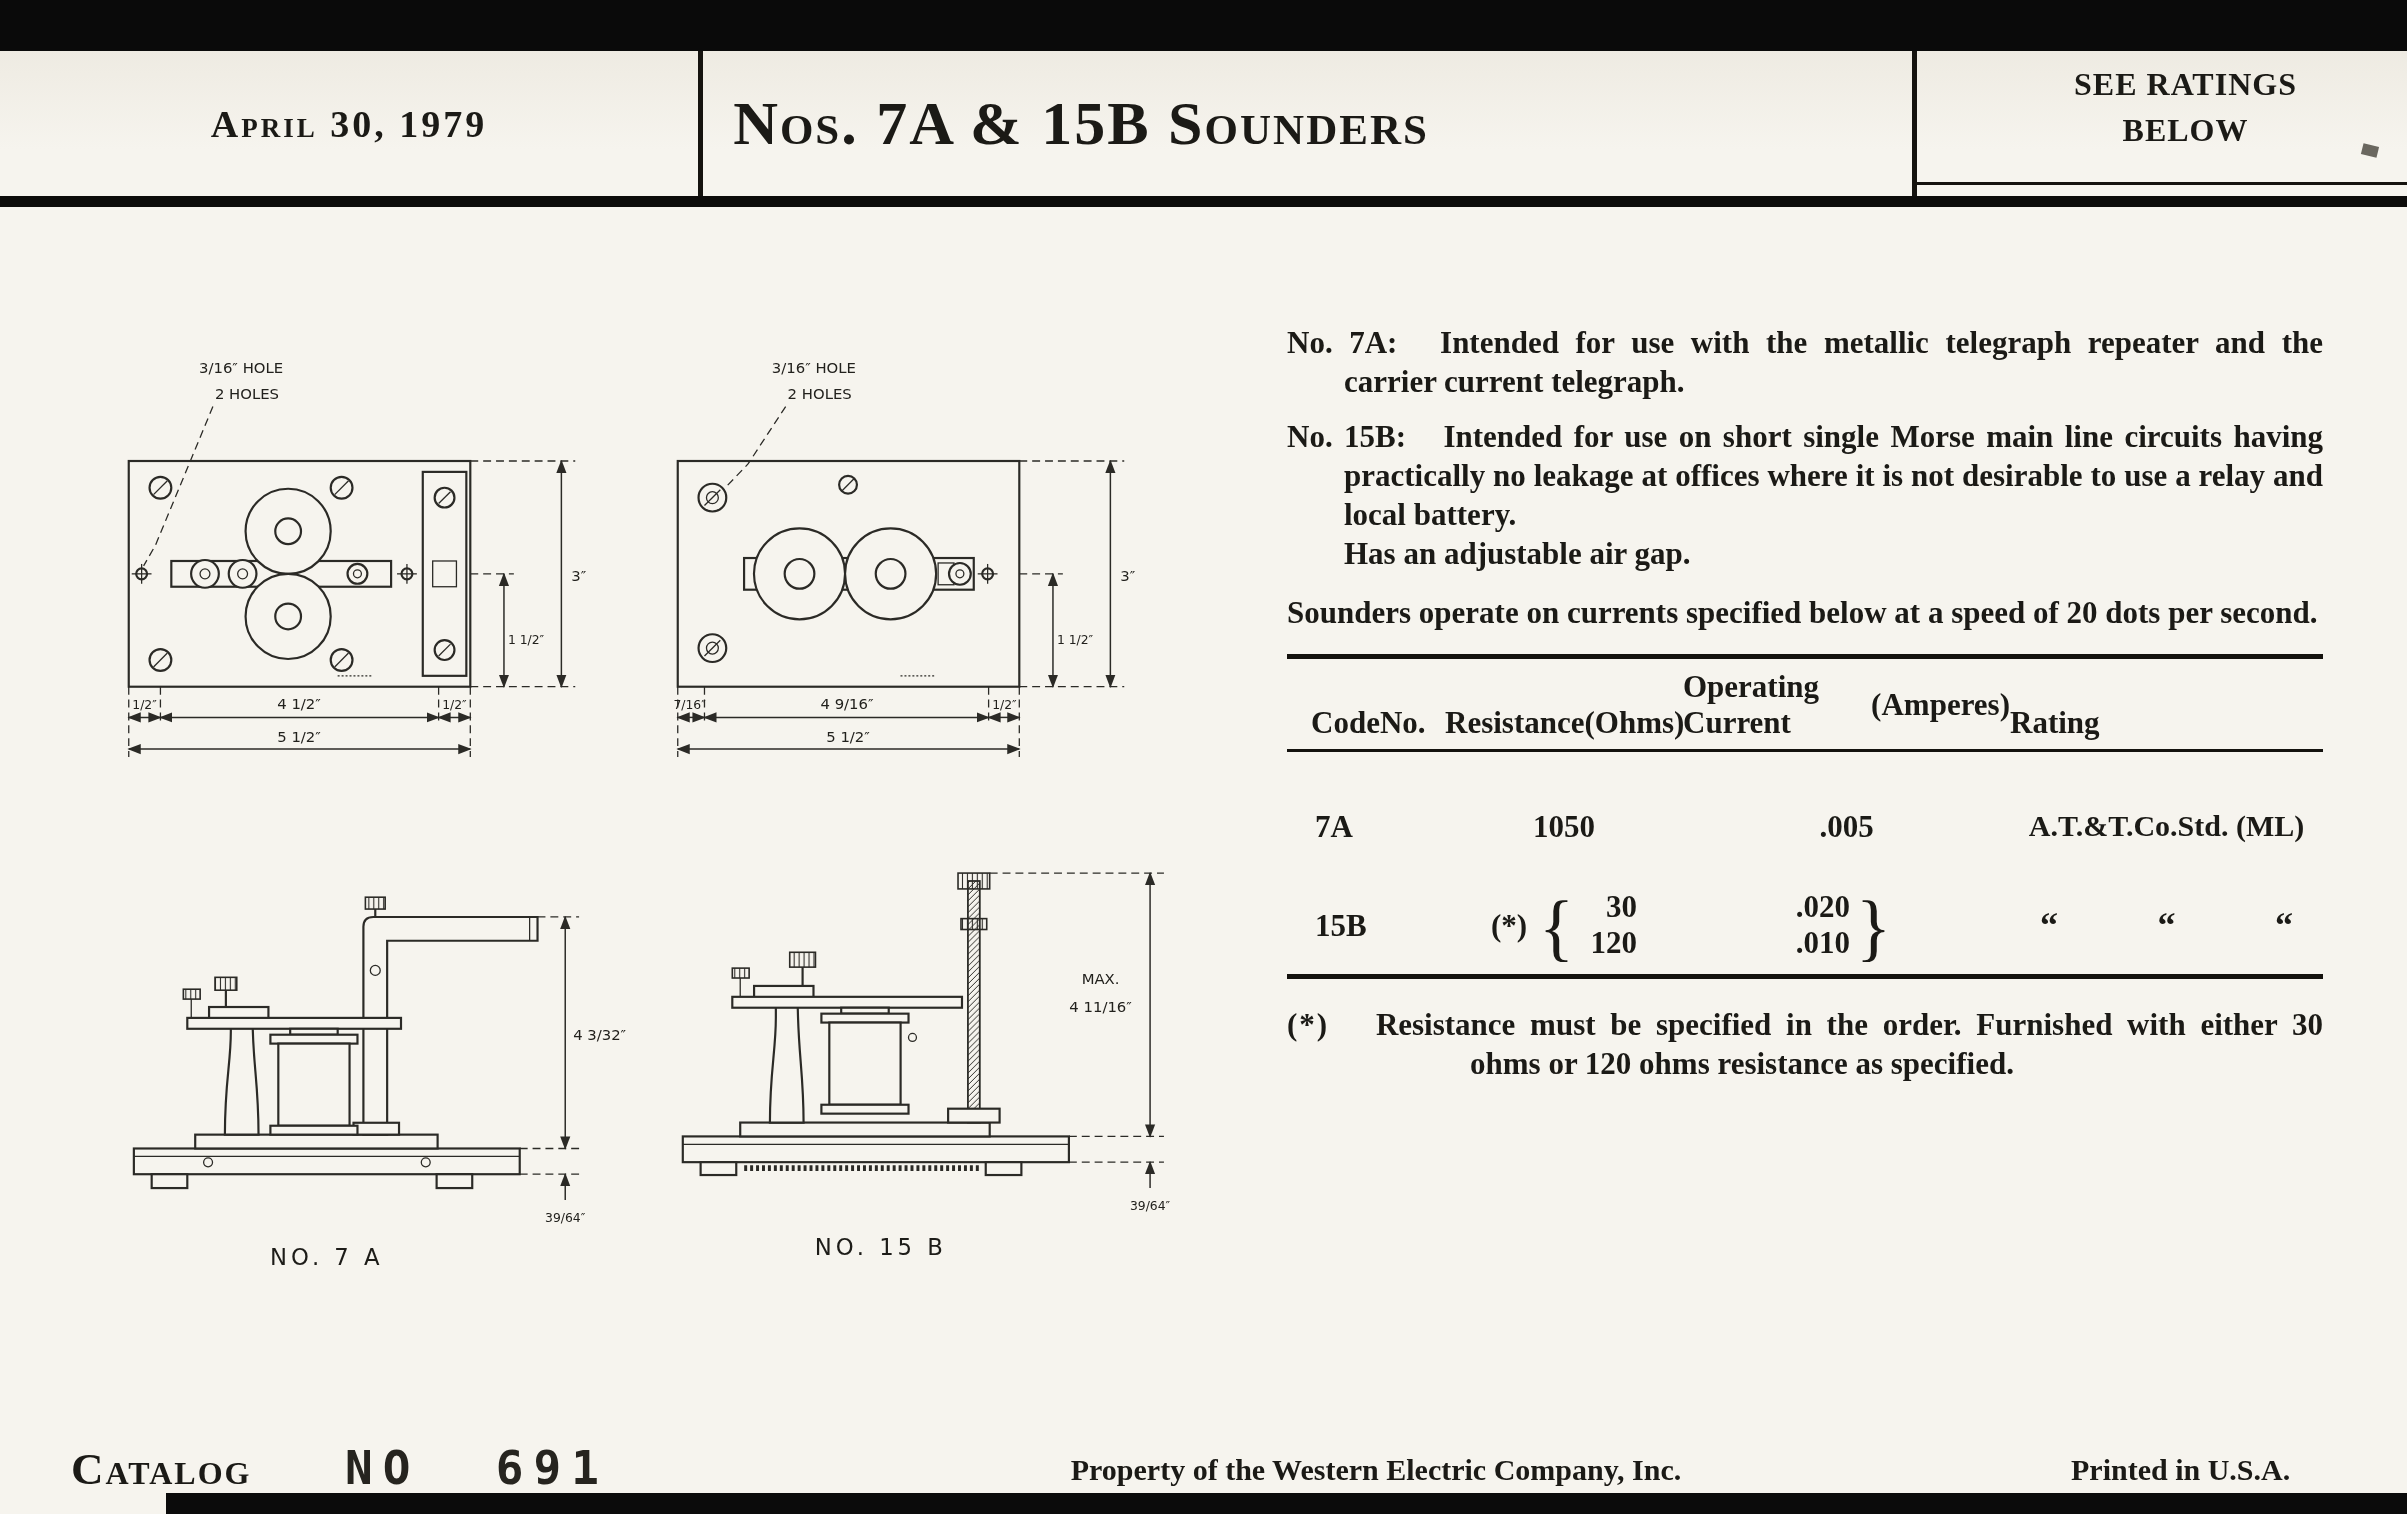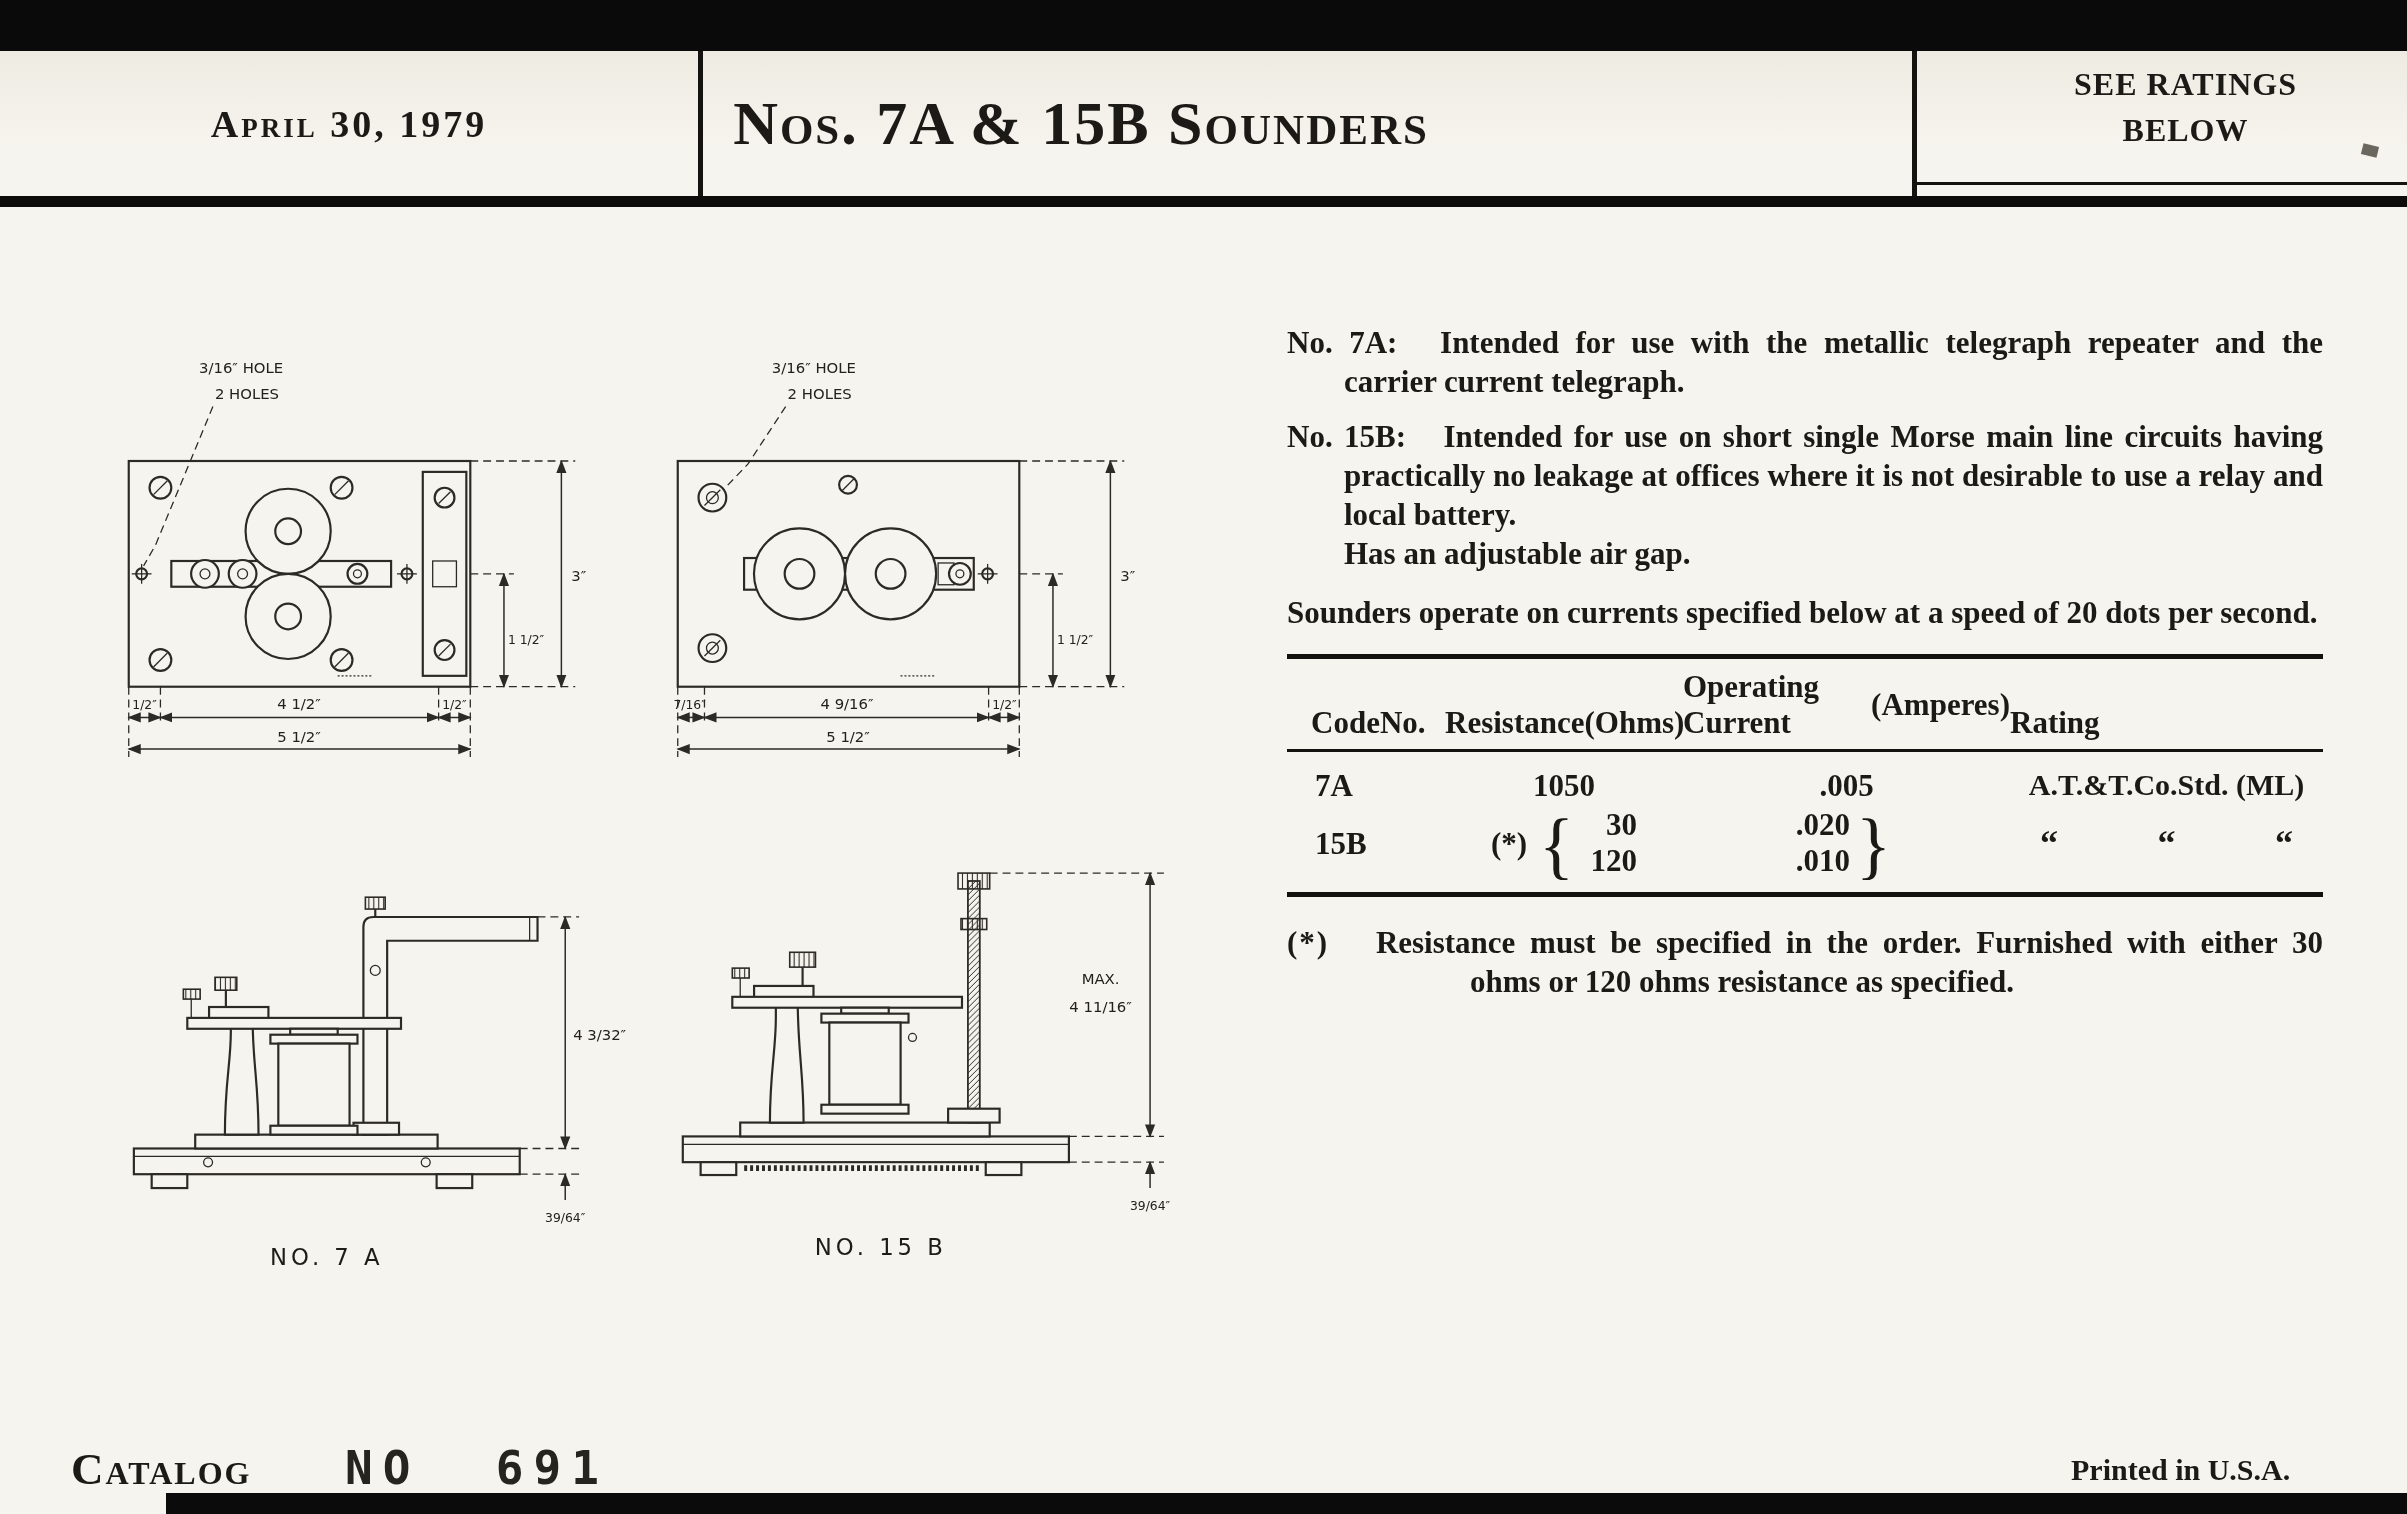--- a/index.html
+++ b/index.html
@@ -26,21 +26,21 @@
   .col-text{position:absolute;left:1287px;top:323px;width:1036px;font-size:31px;font-weight:bold;line-height:1.26;text-align:justify;}
   .desc{margin:0 0 16px 0;padding-left:57px;text-indent:-57px;}
   .desc-label{margin-right:26px;}
   .desc-extra{display:block;text-indent:0;}
   .intro{margin:20px 0 0 0;}
   
   .spec-table{margin-top:22px;border-top:5px solid #14120e;border-bottom:5px solid #14120e;}
   .t-head{display:grid;grid-template-columns:158px 238px 327px 1fr;align-items:end;padding:10px 0 8px 0;border-bottom:3px solid #14120e;}
   .th{display:flex;flex-direction:row;align-items:center;line-height:1.15;}
   .th-code{align-items:flex-start;padding-left:24px;}
-  .t-row{display:grid;grid-template-columns:158px 238px 327px 1fr;}
+  .t-row{display:grid;grid-template-columns:158px 238px 327px 1fr;margin-top:41px;}
   .t-row1{padding:14px 0 2px 0;}
   .t-row2{padding:0 0 12px 0;}
   .c-code{padding-left:28px;display:flex;align-items:center;}
   .c-center{display:flex;align-items:center;justify-content:center;text-align:center;}
   .c-rat{display:flex;align-items:center;justify-content:center;font-size:30px;}
   .stack{display:flex;flex-direction:column;line-height:1.18;}
   .stack-right{align-items:flex-end;min-width:57px;}
   .stack-left{align-items:flex-start;}
   .brace{font-size:73px;font-weight:400;line-height:1;transform:translateY(2px);padding:0 6px;}
   .star{margin-right:6px;}
@@ -353,17 +353,18 @@
     </div>
 
     <p class="footnote">
       <span class="fn-label">(*)</span>
       <span>Resistance must be specified in the order.  Furnished with either 30 ohms or 120 ohms resistance as specified.</span>
     </p>
   </div>
 
   <div class="catalog-label">Catalog</div>
   <div class="catalog-number">NO  691</div>
+  <div class="property">Property of the Western Electric Company, Inc.</div>
   <div class="printed">Printed in U.S.A.</div>
 
   <div class="bar-bottom"></div>
 </div>
 
 
 </body></html>

